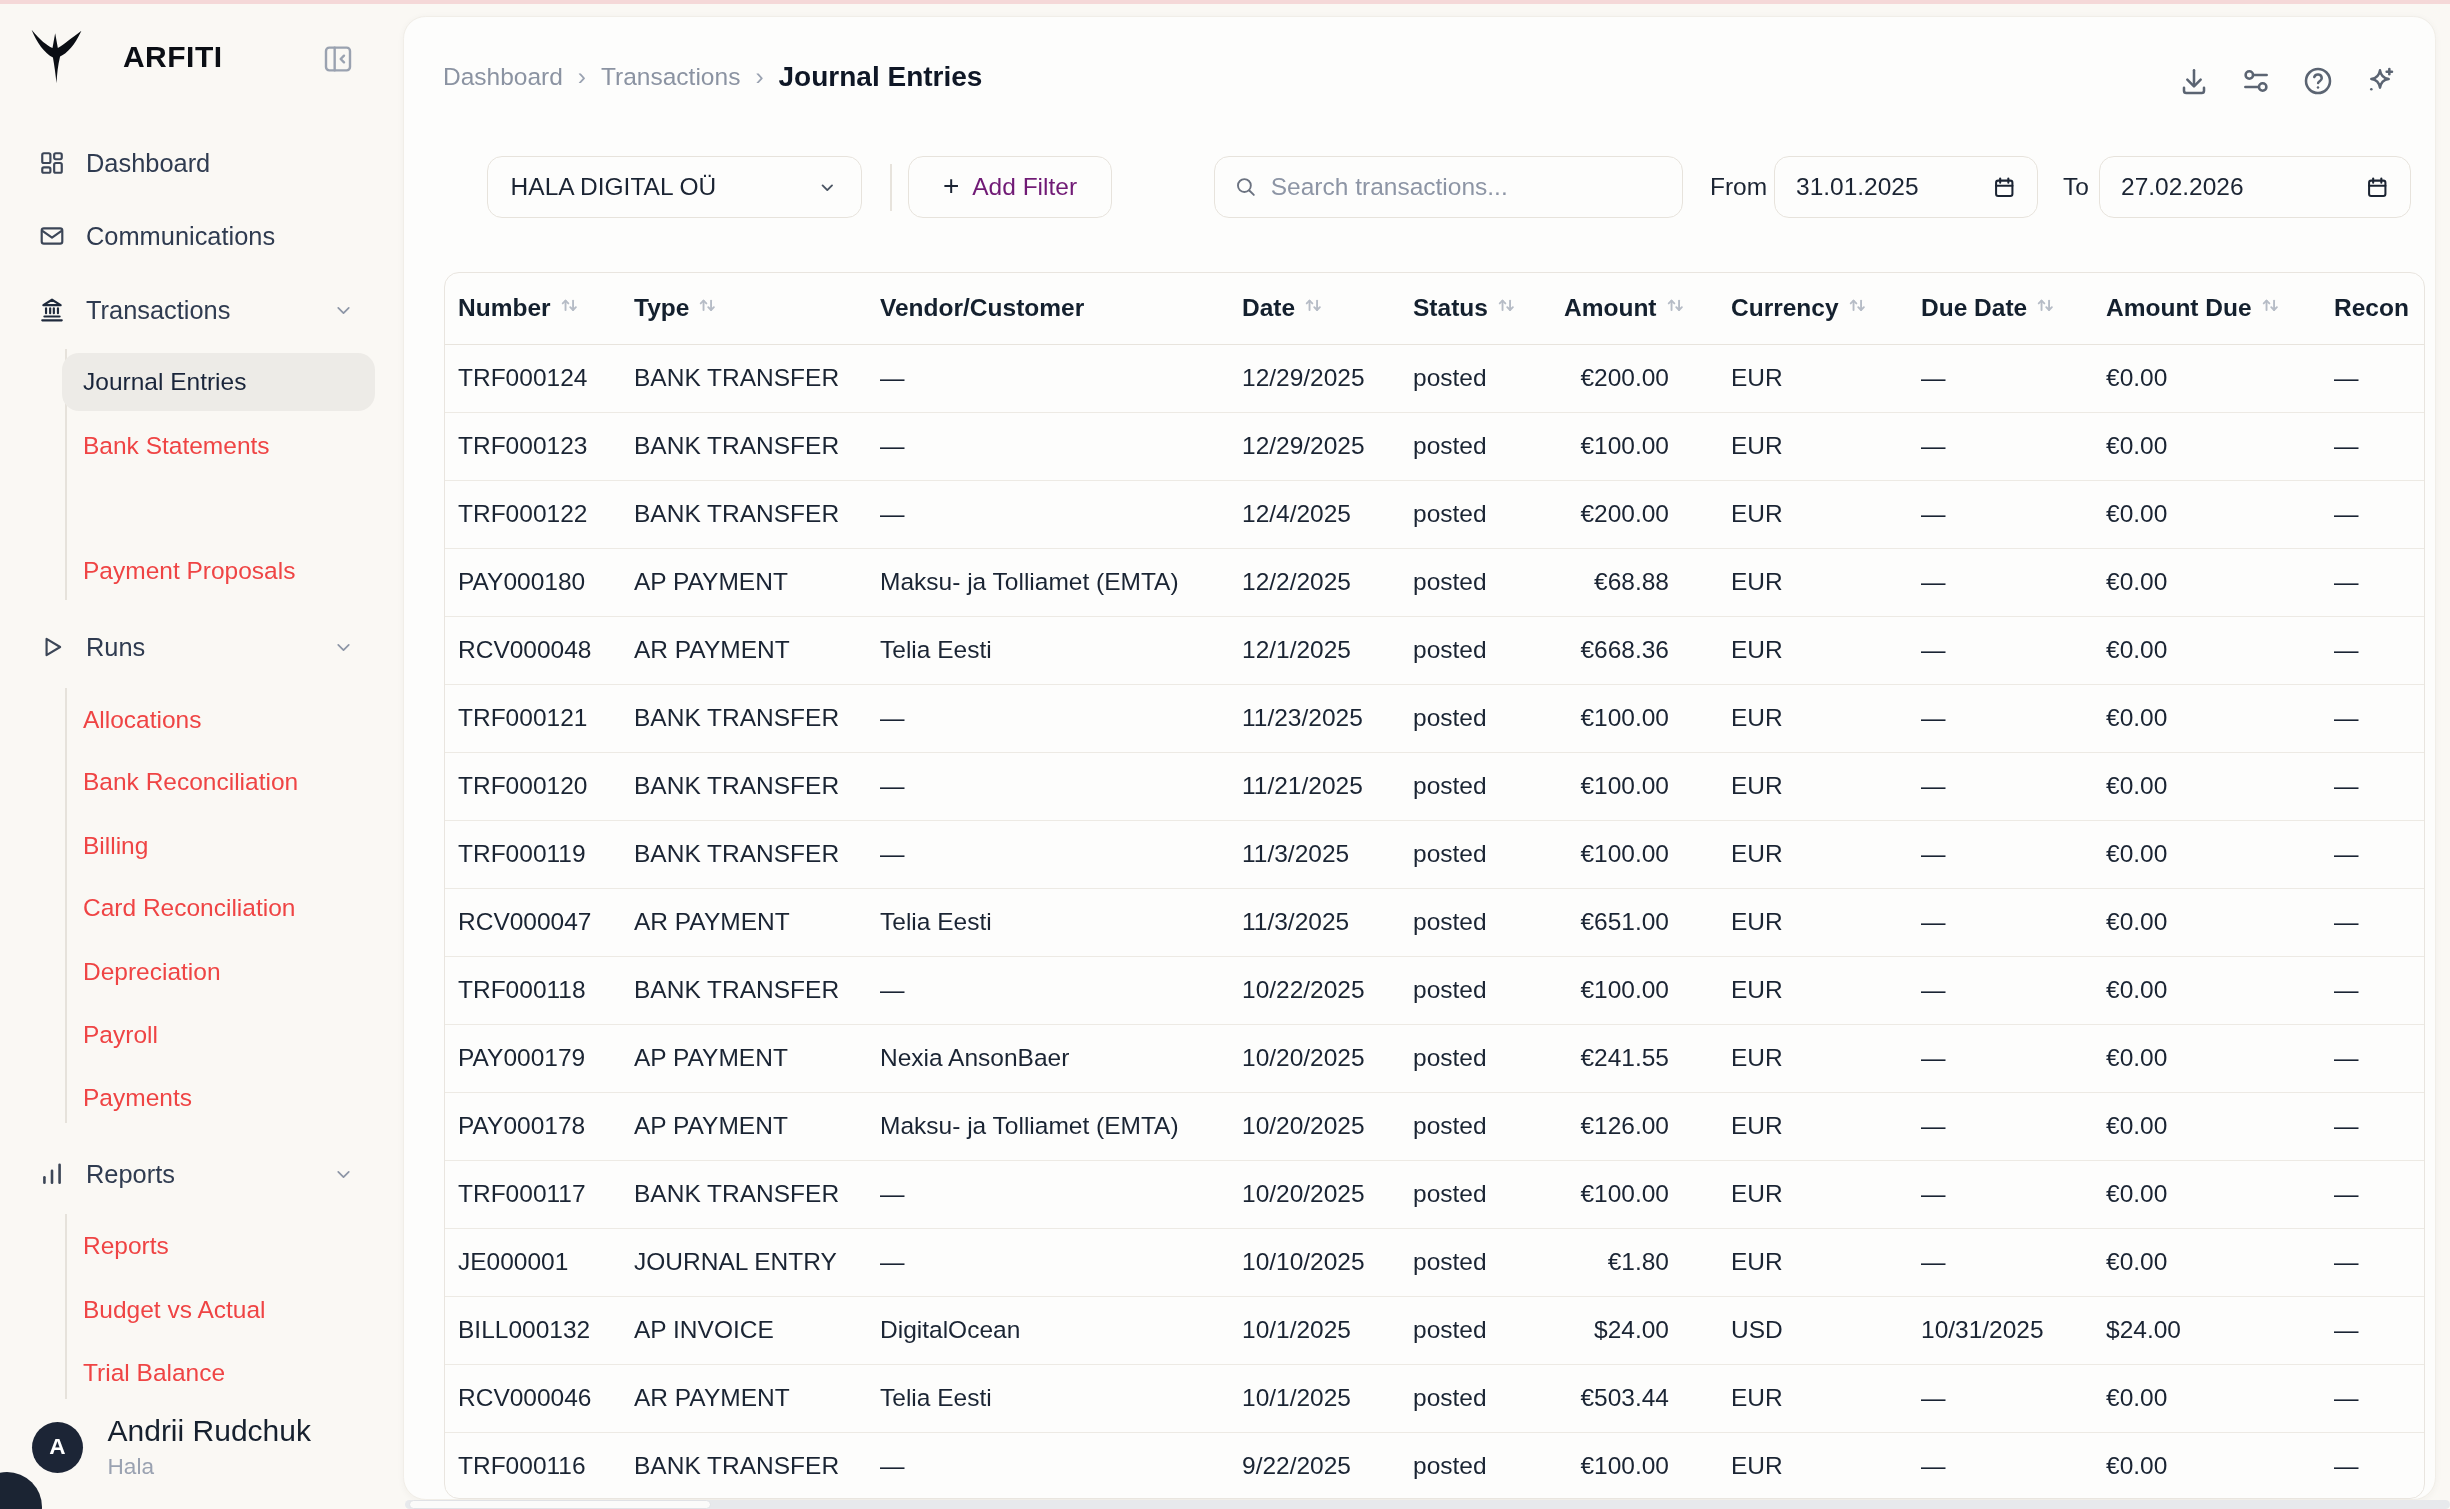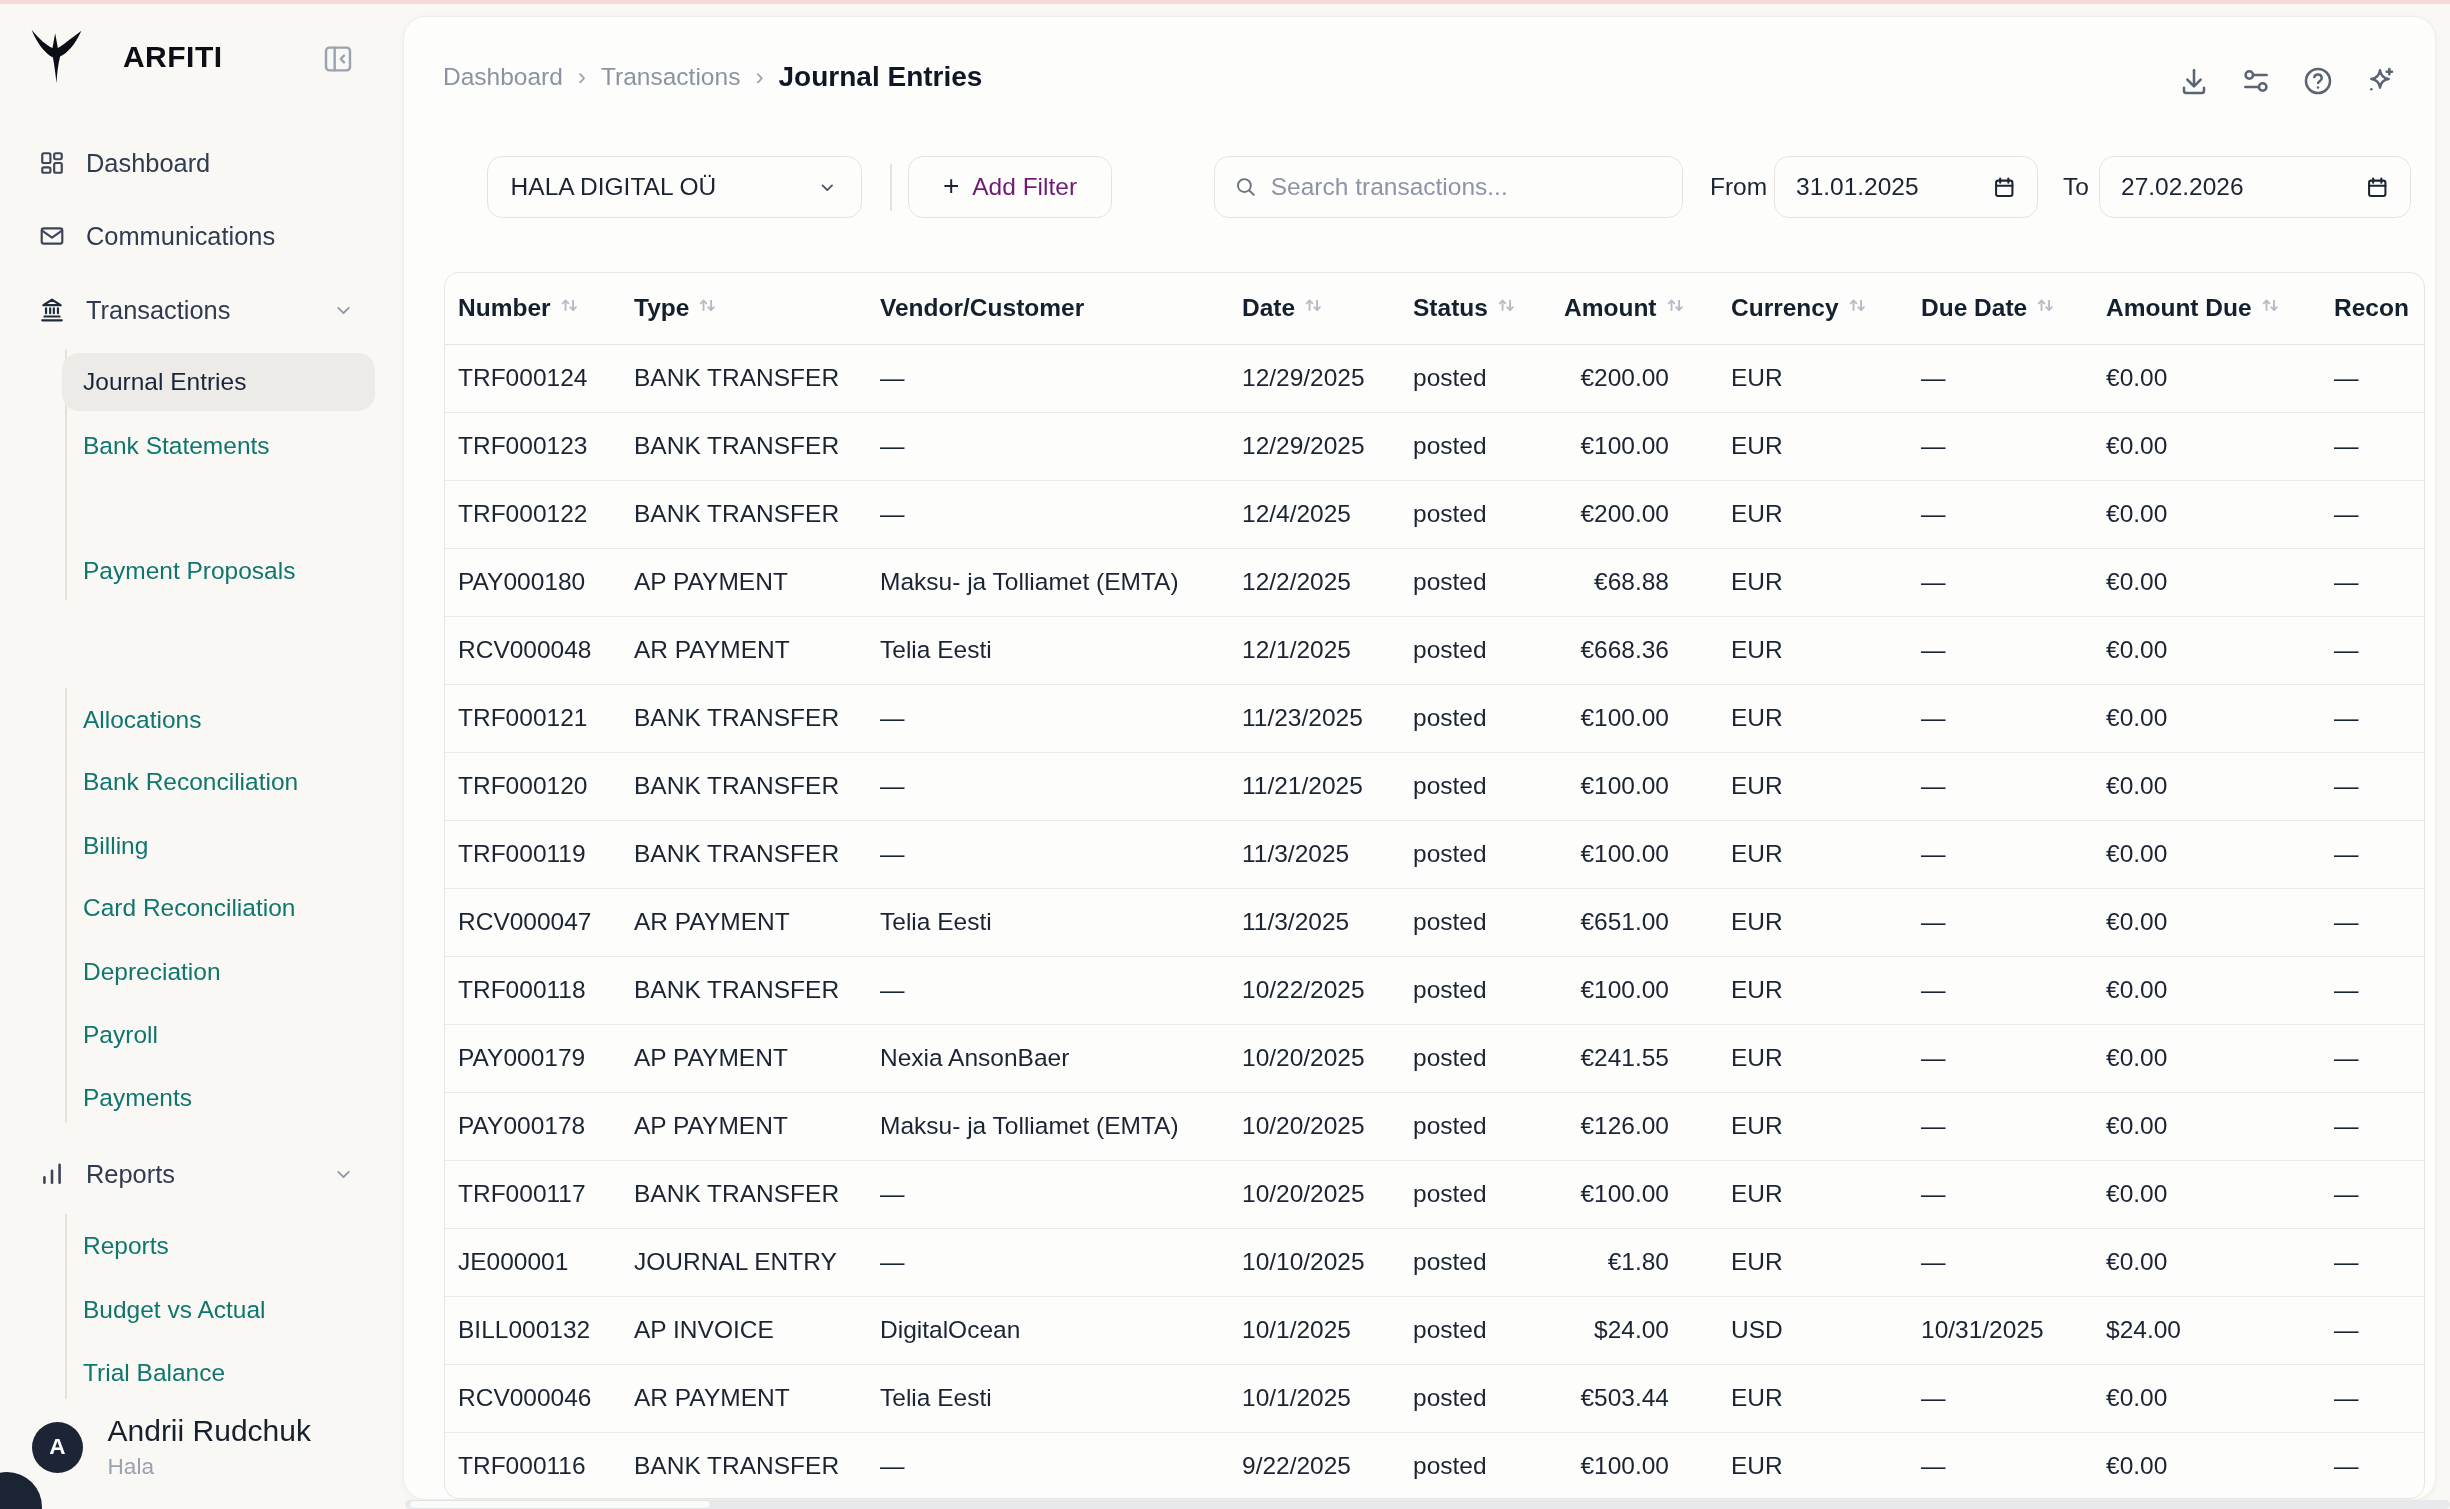--- a/index.html
+++ b/index.html
@@ -14,21 +14,21 @@
   .logo-row { position:absolute; top:24.5px; left:28px; display:flex; align-items:center; gap:1.9px; }
   .logo-mark { width:57px; height:57px; }
   .logo-text { font-size:30px; font-weight:800; letter-spacing:0.5px; color:#0b0e14;margin-left:36px; }
   .collapse-btn { position:absolute; left:319px; top:36px; width:38px; height:38px; display:flex; align-items:center; justify-content:center; border-radius:7.5px; cursor:pointer; }
 
   .nav-item { position:absolute; left:0; width:405px; height:53px; display:flex; align-items:center; cursor:pointer; }
   .nav-item .nico { width:26px; height:26px; margin-left:39px; flex:0 0 auto; }
   .nav-item .nlabel { margin-left:21px; font-size:25.4px; color:#2f3b50; }
   .nav-item .chev { margin-left:auto; margin-right:51px; width:21px; height:21px; }
   .nav-sub { position:absolute; left:0; width:405px; height:53px; display:flex; align-items:center; cursor:pointer; }
-  .nav-sub .slabel { margin-left:83px; font-size:24.5px; color:#0f766e; }
+  .nav-sub .slabel { margin-left:83px; font-size:24.5px; color:#ef4444; }
   .nav-sub.active { left:62px; width:313px; height:58px; background:#edebe7; border-radius:17px; }
   .nav-sub.active .slabel { margin-left:21px; color:#19243a; font-weight:500; }
   .guide { position:absolute; left:65px; width:1.9px; background:#e6e2db; }
 
   .user-row { position:absolute; left:0; top:1406px; width:405px; height:75px; display:flex; align-items:center; cursor:pointer; }
   .avatar { width:51px; height:51px; border-radius:50%; background:#1c2536; color:#fff; font-size:22.6px; font-weight:700; display:flex; align-items:center; justify-content:center; margin-left:32px; }
   .user-meta { margin-left:24.5px; }
   .user-name { font-size:30px; font-weight:400; color:#16202e; }
   .user-org { font-size:22.6px; color:#9aa2b1; margin-top:5.7px; }
   .corner-dot { position:absolute; left:-28px; bottom:-32px; width:70px; height:70px; border-radius:50%; background:#1b2433; }
@@ -136,20 +136,29 @@
     <div class="nav-sub active" style="top:349px">
       <span class="slabel">Journal Entries</span>
     </div>
     <div class="nav-sub" style="top:416px">
       <span class="slabel">Bank Statements</span>
     </div>
     <div class="nav-sub" style="top:541px">
       <span class="slabel">Payment Proposals</span>
     </div>
 
+    <div class="nav-item" style="top:617px">
+      <svg class="nico" viewBox="0 0 24 24" fill="none" stroke="#3c4657" stroke-width="2" stroke-linecap="round" stroke-linejoin="round">
+          <path d="M7 4.5v15l12.5-7.5Z"></path>
+        </svg>
+      <span class="nlabel">Runs</span>
+      <svg class="chev" viewBox="0 0 24 24" fill="none" stroke="#8d96a6" stroke-width="2" stroke-linecap="round" stroke-linejoin="round">
+          <path d="m6 9 6 6 6-6"></path>
+        </svg>
+    </div>
 
     <div class="guide" style="top:684px;height:435px"></div>
     <div class="nav-sub" style="top:690px">
       <span class="slabel">Allocations</span>
     </div>
     <div class="nav-sub" style="top:752px">
       <span class="slabel">Bank Reconciliation</span>
     </div>
     <div class="nav-sub" style="top:816px">
       <span class="slabel">Billing</span>

